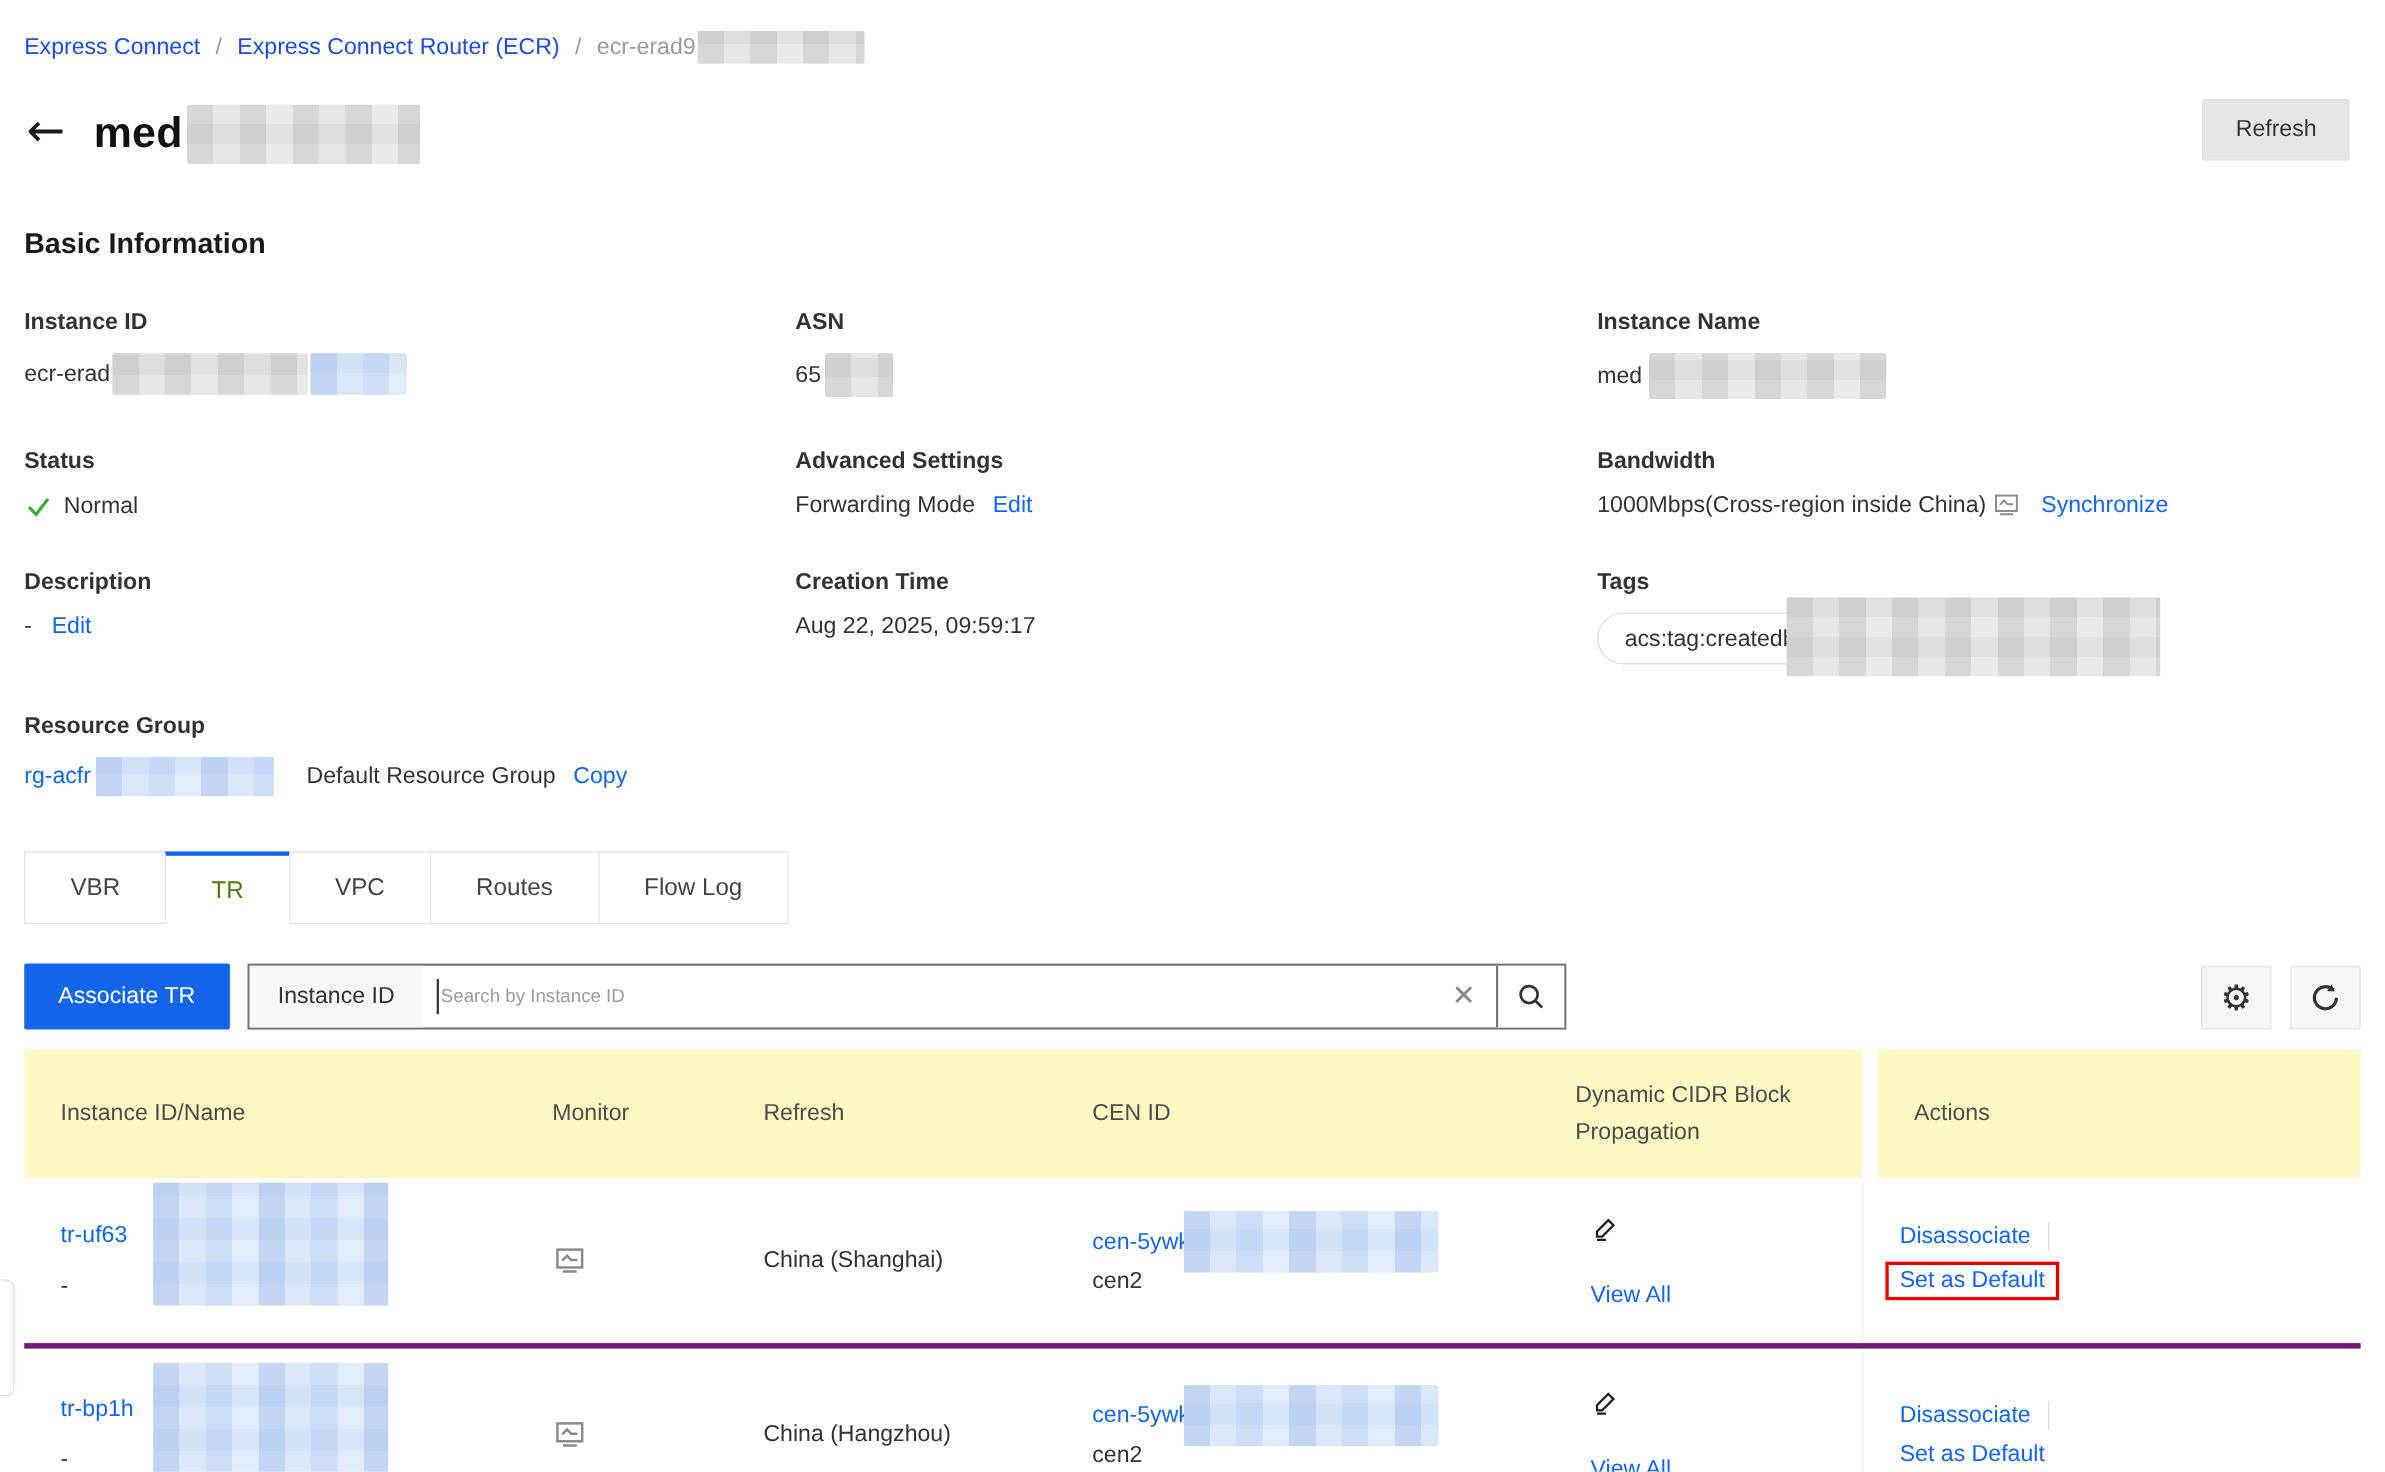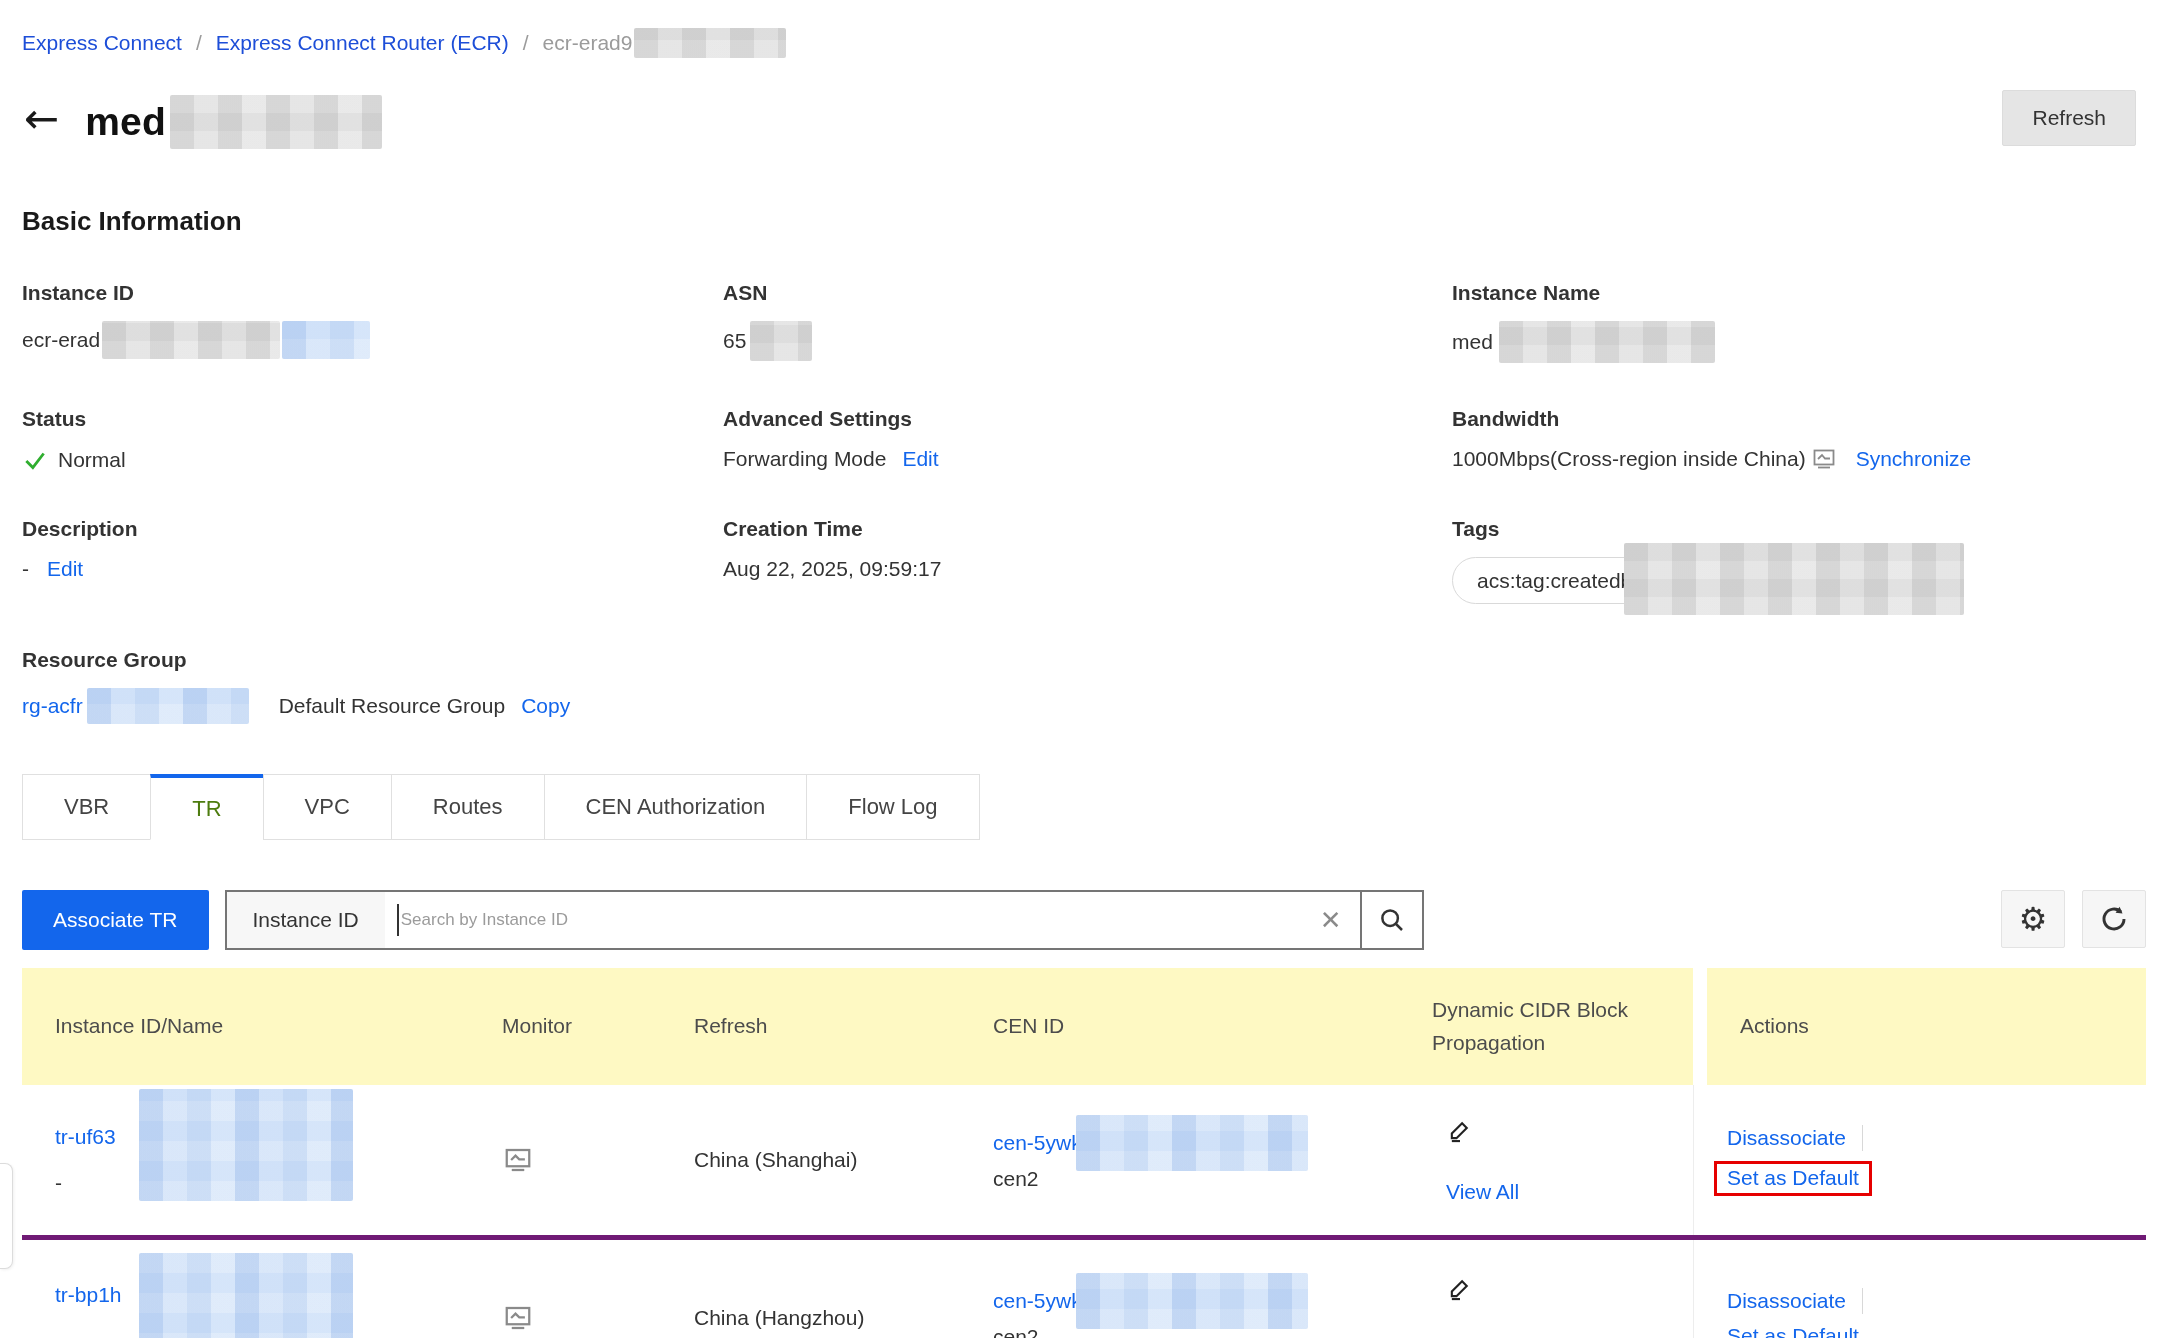--- a/index.html
+++ b/index.html
@@ -48,21 +48,21 @@
   .mini-chart-icon { margin-left:2px; }
 
   
   .tabs { margin-top:50px; display:flex; }
   .tab { height:66px; display:flex; align-items:center; justify-content:center; padding:0 41px;
     border:1px solid #e0e0e0; background:#fff; font-size:22px; color:#444; margin-left:-1px; cursor:pointer; }
   .tab:first-child { margin-left:0; }
   .tab.active { border-top:4px solid #1366EC; border-bottom-color:#fff; color:#4d7c0f; }
 
   
-  .toolbar { margin-top:50px; display:flex; align-items:flex-start; }
+  .toolbar { margin-top:36px; display:flex; align-items:flex-end; }
   .btn-primary { background:#1366EC; color:#fff; border:none; height:60px; padding:0 31px; font-size:21px;
     border-radius:2px; cursor:pointer; font-family:"Liberation Sans",sans-serif; }
   .searchbox { margin-left:16px; width:1199px; height:60px; border:2px solid #757575; display:flex; align-items:stretch; background:#fff; }
   .search-cat { background:#f7f7f7; padding:0 26px; display:flex; align-items:center; font-size:21px; color:#333; cursor:pointer; white-space:nowrap; }
   .search-input-wrap { flex:1; display:flex; align-items:center; padding-left:12px; position:relative; }
   .caret { width:2px; height:32px; background:#333; margin-right:2px; }
   .search-input { border:none; outline:none; flex:1; font-size:17px; color:#333; font-family:"Liberation Sans",sans-serif; }
   .search-input::placeholder { color:#9b9b9b; }
   .clear-x { color:#8a8a8a; font-size:26px; padding:0 18px; display:flex; align-items:center; cursor:pointer; font-family:"DejaVu Sans",sans-serif; }
   .search-go { width:62px; border-left:2px solid #757575; display:flex; align-items:center; justify-content:center; cursor:pointer; background:#fff; }
@@ -209,21 +209,20 @@
         <a class="link" style="margin-left:6px;">Copy</a>
       </div>
     </div>
   </div>
 
   <div class="tabs">
     <div class="tab">VBR</div>
     <div class="tab active">TR</div>
     <div class="tab">VPC</div>
     <div class="tab">Routes</div>
-    <div class="tab">CEN Authorization</div>
     <div class="tab">Flow Log</div>
   </div>
 
   <div class="toolbar">
     <button class="btn-primary">Associate TR</button>
     <div class="searchbox">
       <div class="search-cat">Instance ID</div>
       <div class="search-input-wrap">
         <span class="caret"></span>
         <input class="search-input" placeholder="Search by Instance ID" style="">

